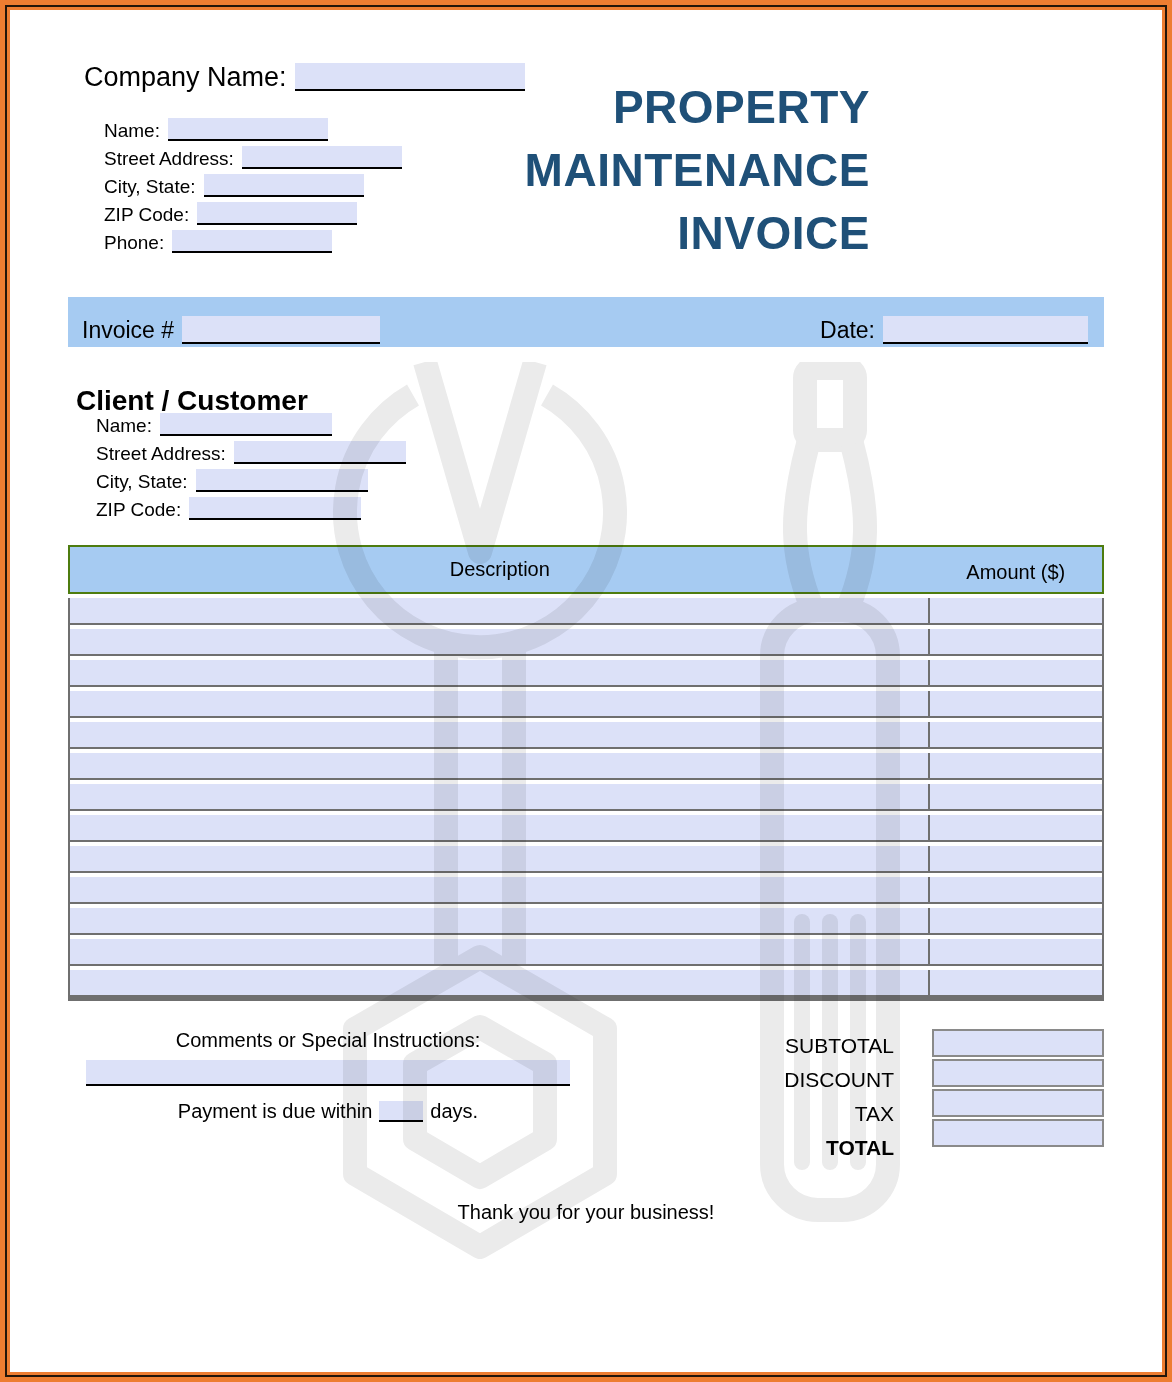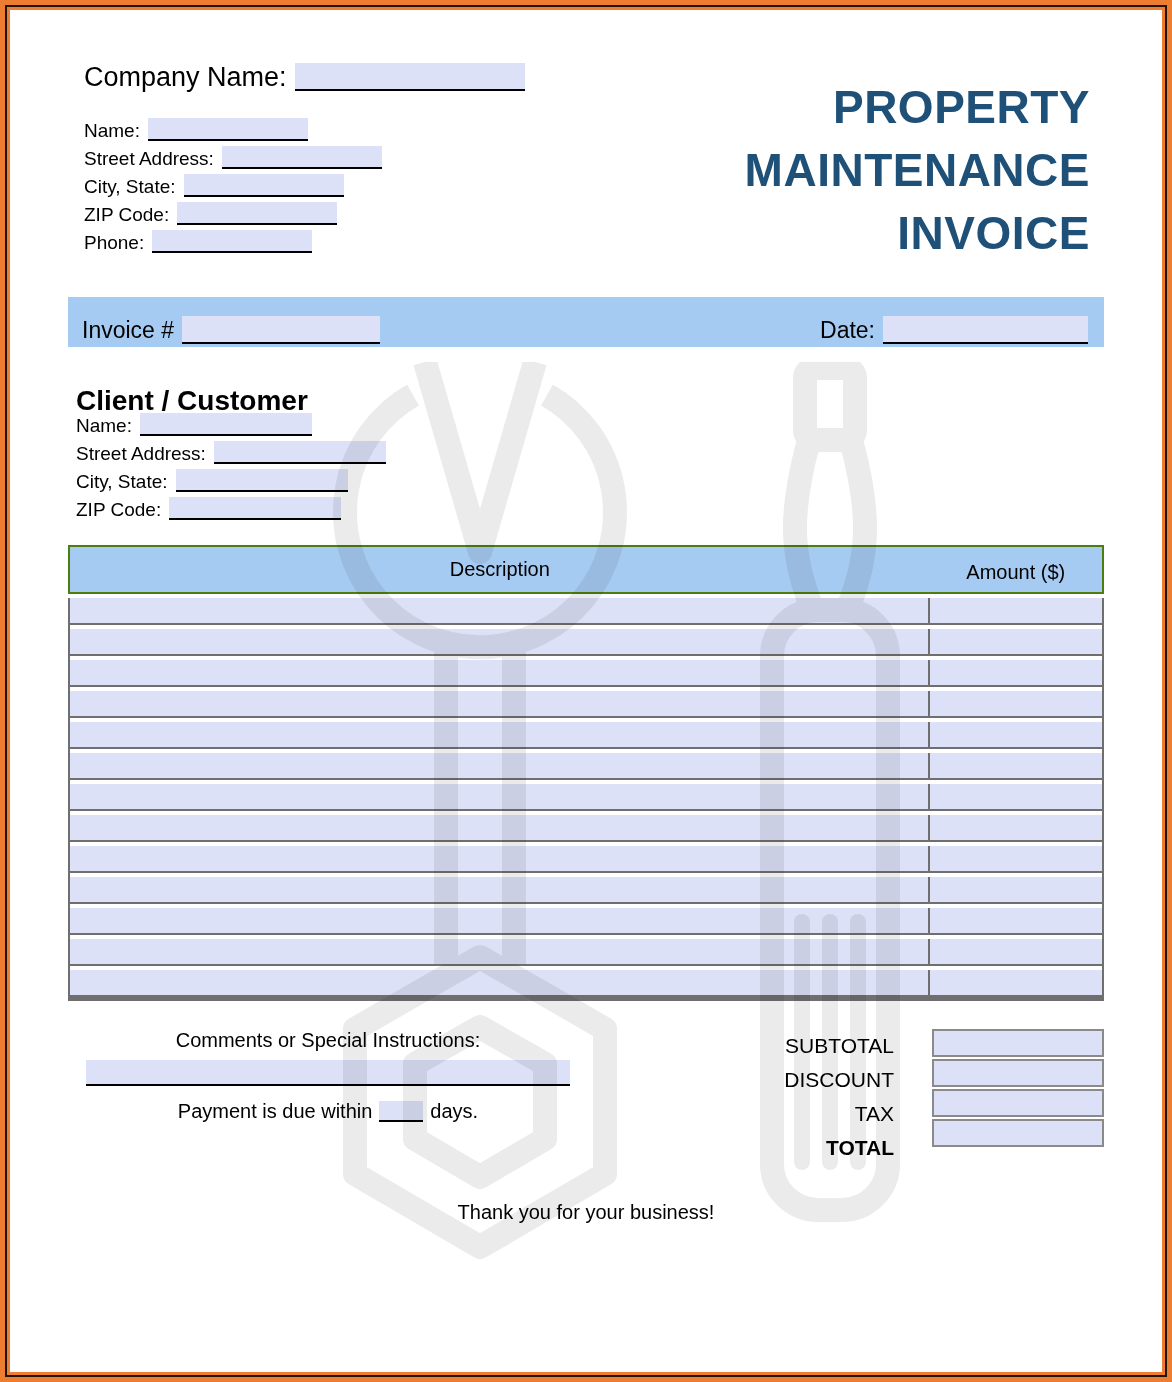--- a/index.html
+++ b/index.html
@@ -17,24 +17,24 @@
   body{
     width:1172px;height:1382px;background:#fff;
     font-family:"Liberation Sans","DejaVu Sans",sans-serif;color:#000;
   }
   .frame-outer{width:1172px;height:1382px;border:5px solid var(--frame-orange);}
   .frame-mid{width:100%;height:100%;border:2px solid var(--frame-dark);}
   .frame-inner{width:100%;height:100%;border:3px solid var(--frame-orange);background:#fff;position:relative;overflow:hidden;}
   .page{position:relative;width:100%;height:100%;padding:52px 58px 0 58px;}
 
   
-  .top-row{display:flex;justify-content:space-between;align-items:flex-start;}
+  .top-row{display:flex;justify-content:flex-start;align-items:flex-start;}
   .company-block{margin-left:16px;}
   .company-name-line{font-size:27px;height:40px;margin-bottom:16px;white-space:nowrap;}
-  .field-line{font-size:19px;height:28px;white-space:nowrap;}
+  .field-line{font-size:19px;height:28px;white-space:nowrap;margin-left:20px;}
   .fieldbox{
     display:inline-block;background:var(--field-fill);border-bottom:2px solid #000;
     height:23px;vertical-align:-4px;margin-left:8px;
   }
   .company-name-line .fieldbox{width:230px;height:28px;vertical-align:-5px;}
   .company-block .field-line .fieldbox{width:160px;}
   .title-block{
     text-align:right;color:var(--title-blue);font-weight:bold;
     font-size:46px;line-height:63px;margin-right:14px;margin-top:14px;
     letter-spacing:0.5px;

